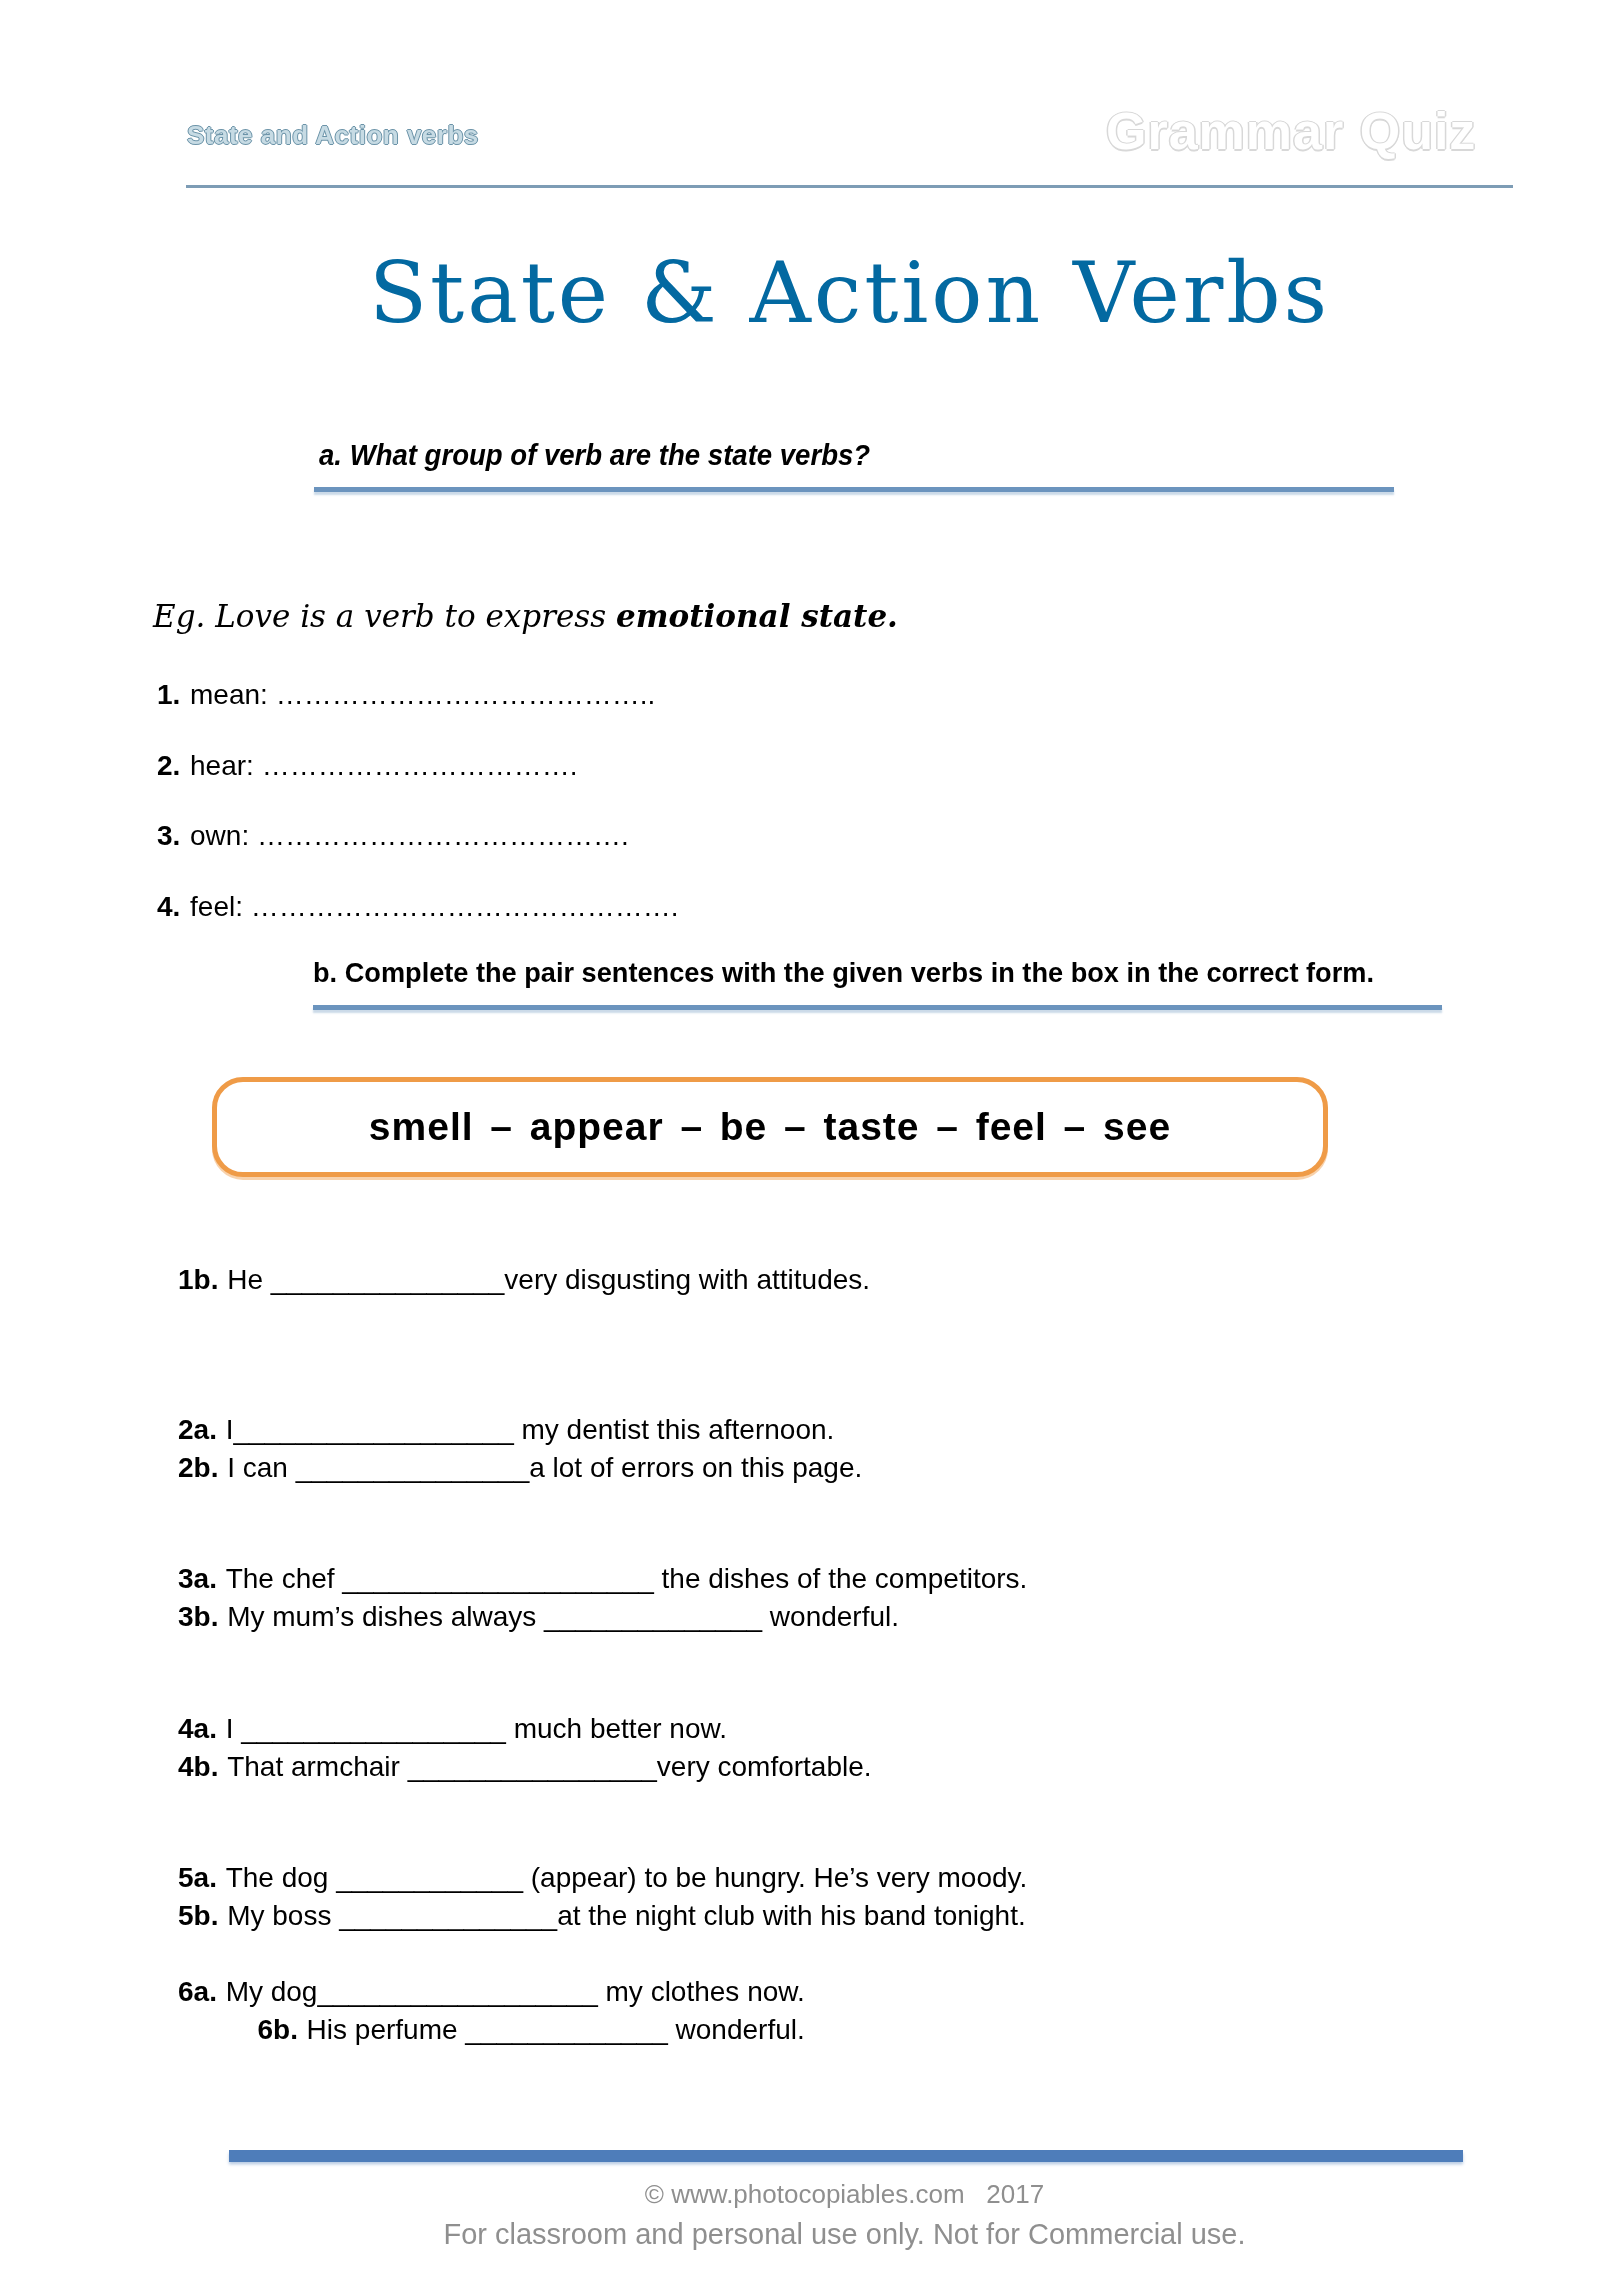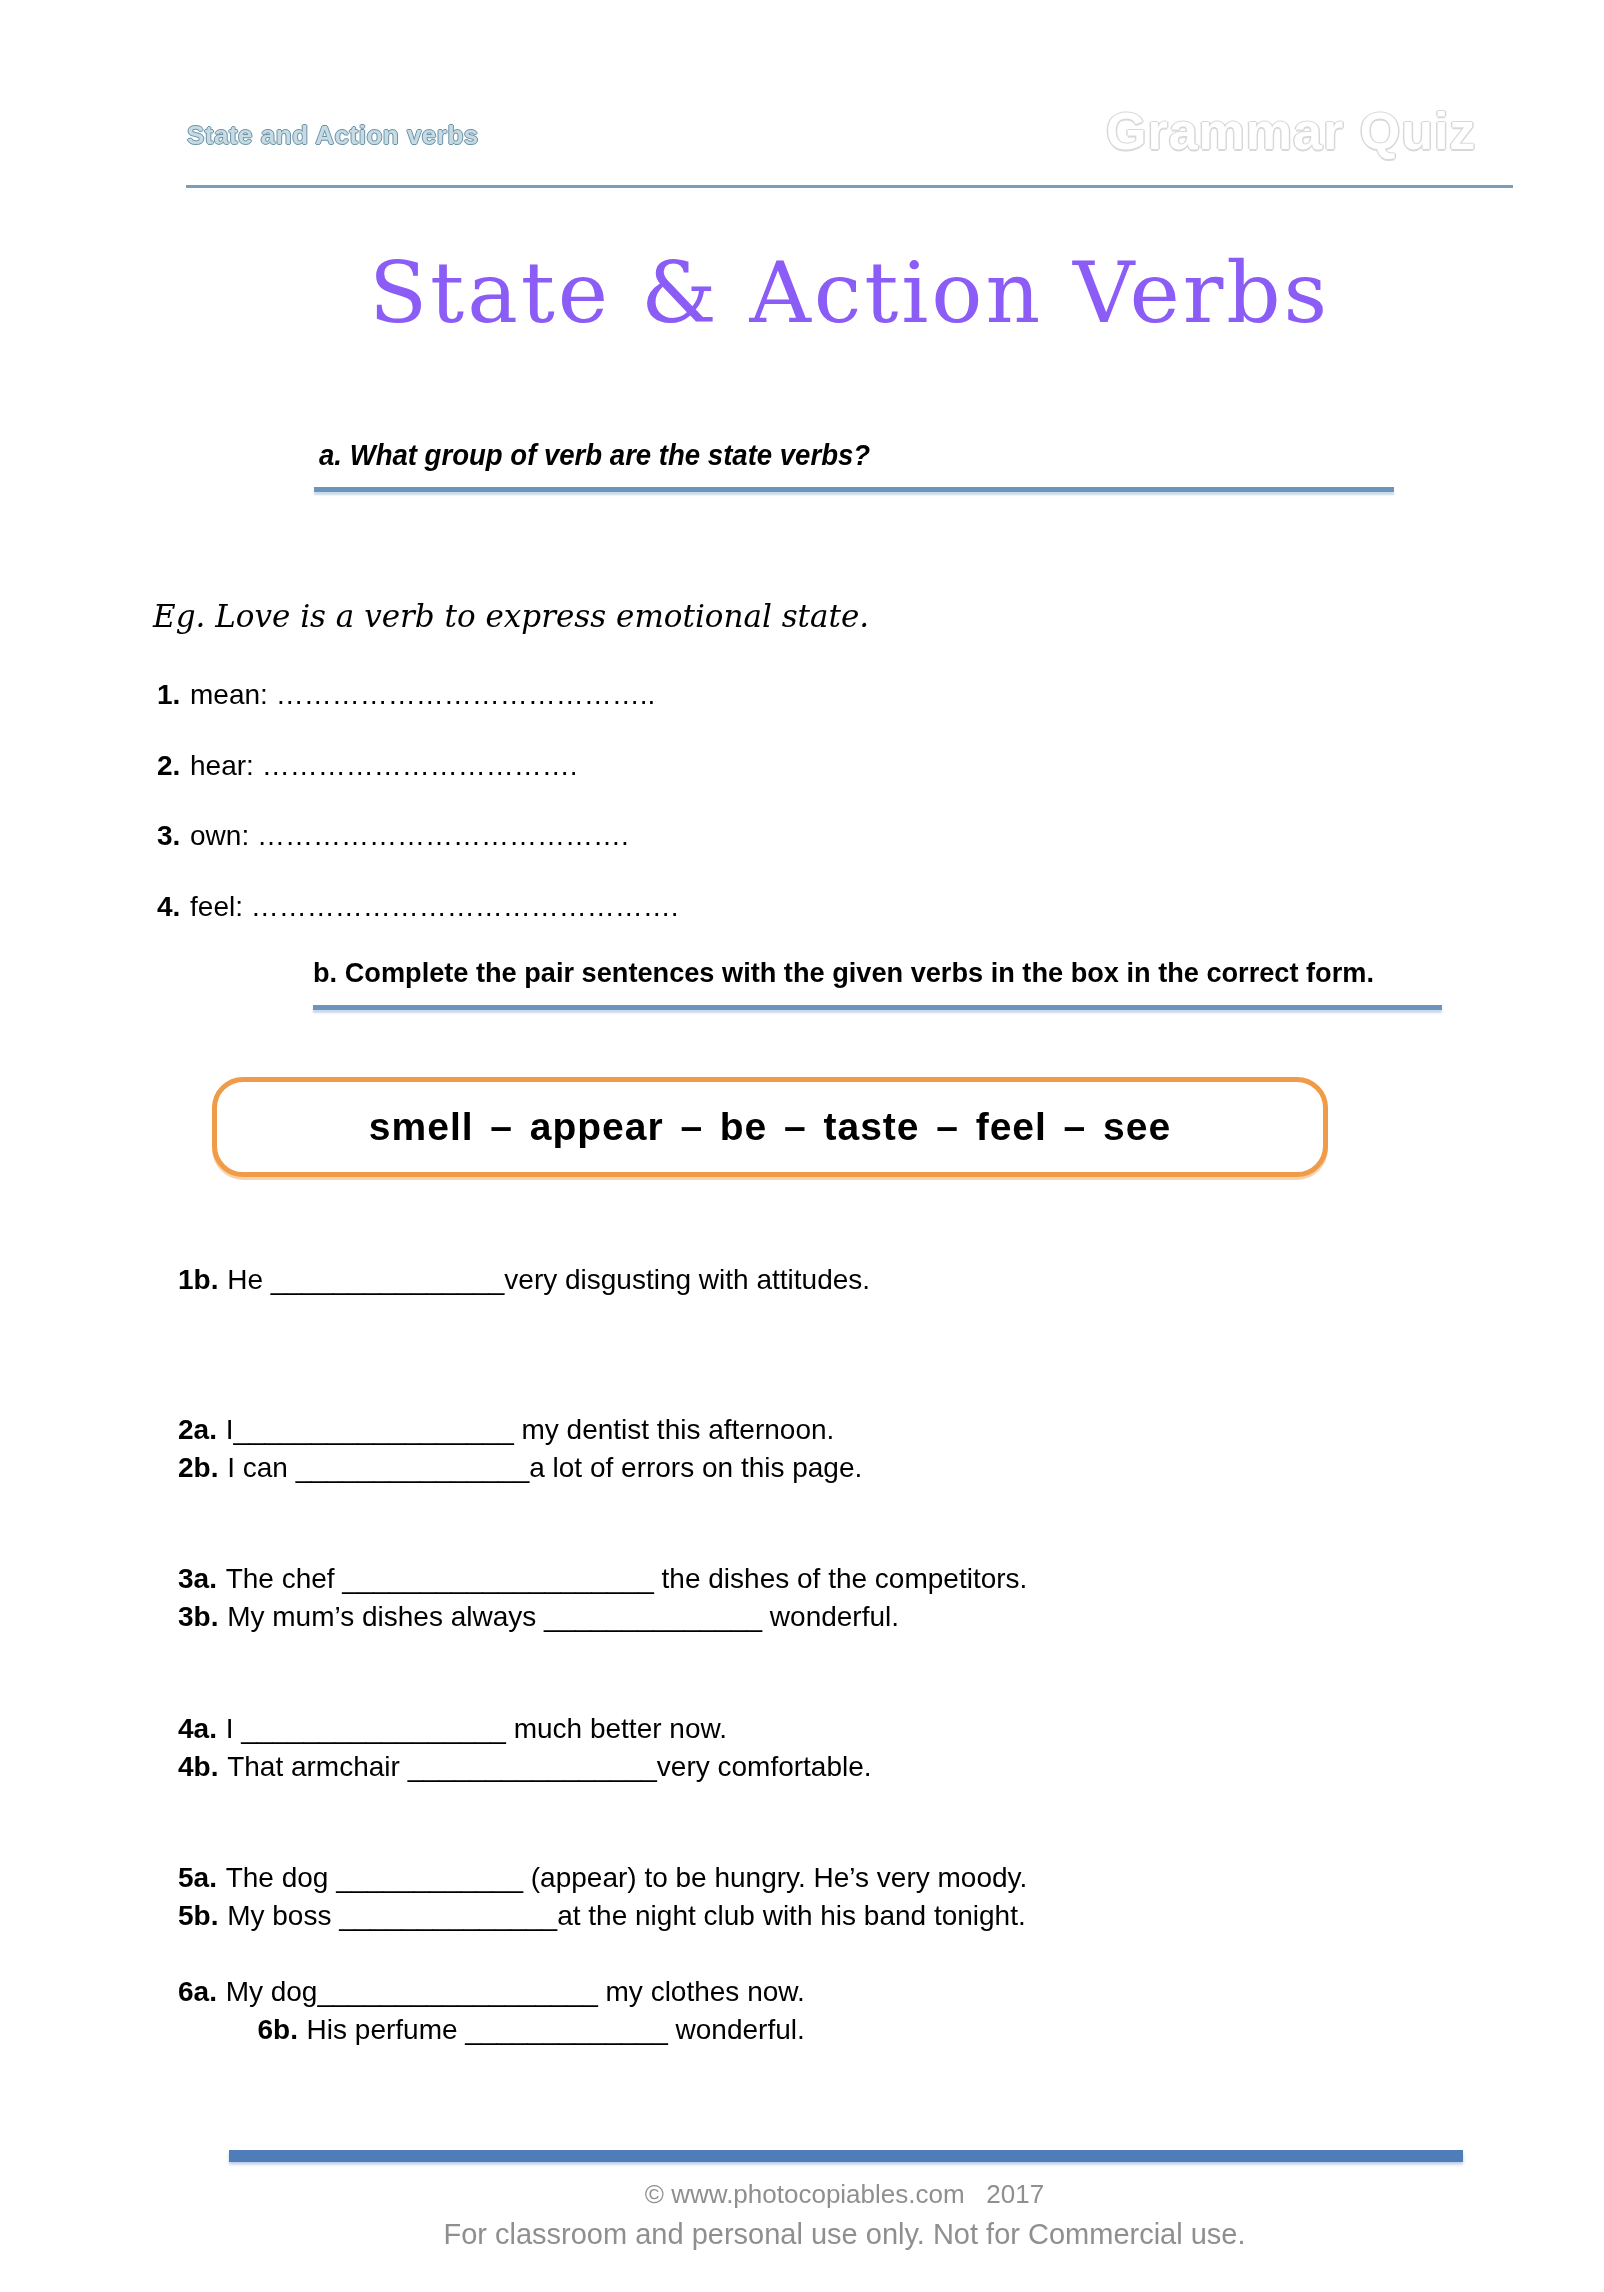--- a/index.html
+++ b/index.html
@@ -18,33 +18,33 @@
   #header-right{
     left:1106px;top:101px;font-size:52px;font-weight:bold;letter-spacing:1px;
     color:#ffffff;
     text-shadow:1.5px 0 0 #d8d8d8,-1.5px 0 0 #d8d8d8,0 1.5px 0 #d8d8d8,0 -1.5px 0 #d8d8d8,1px 1px 0 #e4e4e4;
   }
   #header-rule{left:186px;top:185px;width:1327px;height:2.9px;background:#7d9cb5;}
 
   
   #main-title{
     left:186px;top:243px;width:1327px;text-align:center;
-    font-family:"DejaVu Serif",serif;font-size:85px;letter-spacing:2.9px;color:#8b5cf6;
+    font-family:"DejaVu Serif",serif;font-size:85px;letter-spacing:2.9px;color:#0369a1;
   }
 
   
   #sec-a-heading{
     left:319px;top:439px;font-size:29px;font-weight:bold;font-style:italic;
     transform:scaleX(.95);transform-origin:left top;
   }
   .blue-rule{background:#6b94be;box-shadow:0 2.9px 1.9px rgba(107,148,190,.35);}
   #underline-a{left:314px;top:487px;width:1080px;height:4.9px;}
 
   #eg-line{left:153px;top:598px;font-family:"DejaVu Serif",serif;font-style:italic;font-size:31px;}
-  .eg-bold{font-weight:normal;}
+  .eg-bold{font-weight:bold;}
 
   .item{left:157px;font-size:28px;}
   .item-num{font-weight:bold;margin-right:9.7px;}
   #item-0{top:679px;} #item-1{top:750px;} #item-2{top:820px;} #item-3{top:891px;}
 
   
   #sec-b-heading{
     left:313px;top:957px;font-size:28px;font-weight:bold;
     transform:scaleX(.97);transform-origin:left top;
   }

